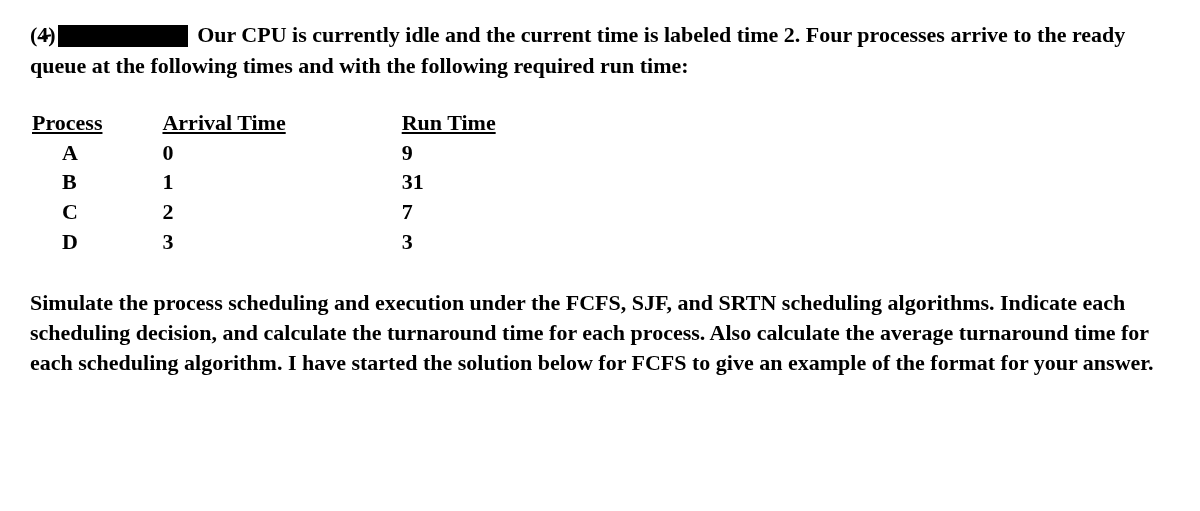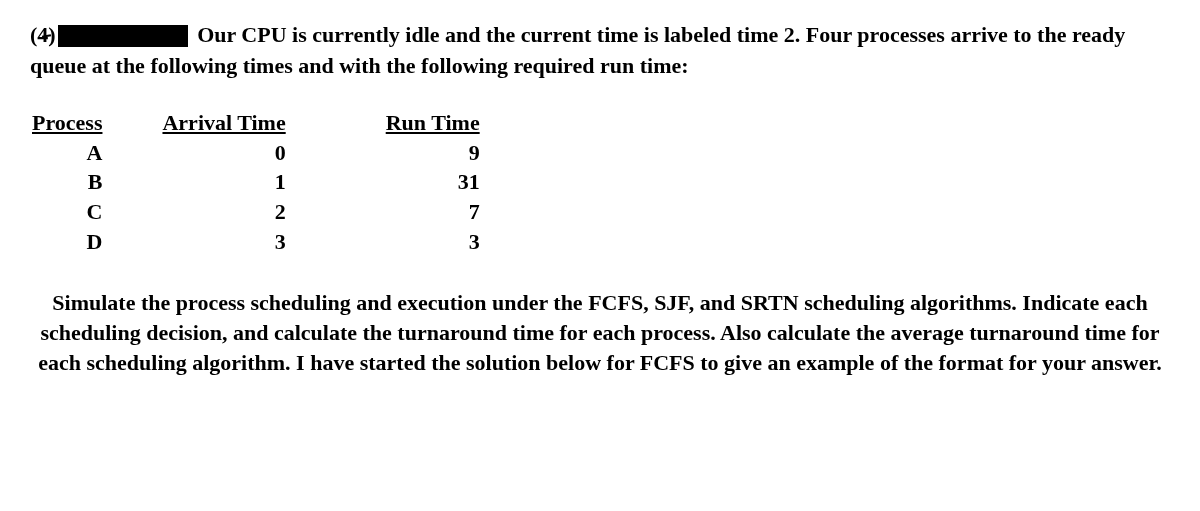--- a/index.html
+++ b/index.html
@@ -39,34 +39,33 @@
     }
     .table {
       display: flex;
       gap: 60px;
       margin-bottom: 32px;
       margin-left: 2px;
     }
     .col {
       display: flex;
       flex-direction: column;
-      align-items: flex-end;
+      align-items: flex-start;
     }
-    .col.left { align-items: flex-end; }
+    .col.left { align-items: flex-start; }
     .col-head {
       text-decoration: underline;
       margin-bottom: 2px;
     }
     .col .cell {
       line-height: 1.35;
     }
     .col.process .cell { padding-left: 30px; }
     .instructions {
       line-height: 1.35;
-      text-align: center;
     }
   </style>
 </head>
 <body>
 
 <div class="intro">
   <span class="qnum">
     <span>(4)</span>
     <span class="strike"></span>
   </span><span class="redact"></span>
@@ -81,21 +80,21 @@
     <div class="cell">C</div>
     <div class="cell">D</div>
   </div>
   <div class="col">
     <div class="col-head">Arrival Time</div>
     <div class="cell">0</div>
     <div class="cell">1</div>
     <div class="cell">2</div>
     <div class="cell">3</div>
   </div>
-  <div class="col" style="margin-left:40px">
+  <div class="col" style="margin-left:56px">
     <div class="col-head">Run Time</div>
     <div class="cell">9</div>
     <div class="cell">31</div>
     <div class="cell">7</div>
     <div class="cell">3</div>
   </div>
 </div>
 
 <div class="instructions">Simulate the process scheduling and execution under the FCFS, SJF, and SRTN scheduling algorithms.  Indicate each scheduling decision, and calculate the turnaround time for each process.  Also calculate the average turnaround time for each scheduling algorithm.  I have started the solution below for FCFS to give an example of the format for your answer.</div>
 

